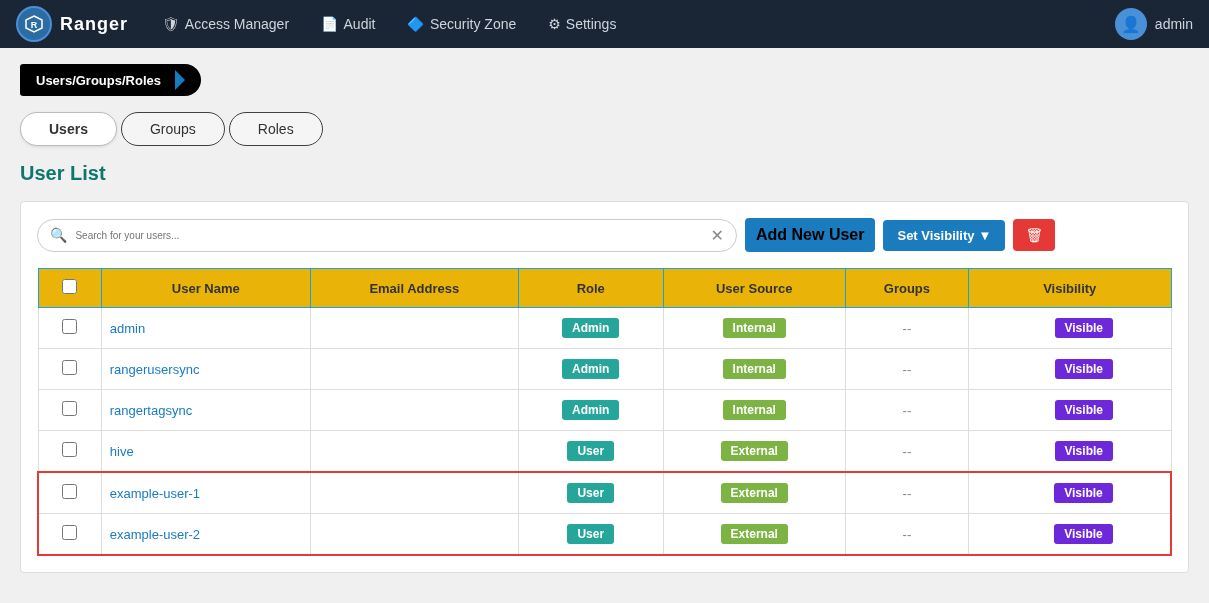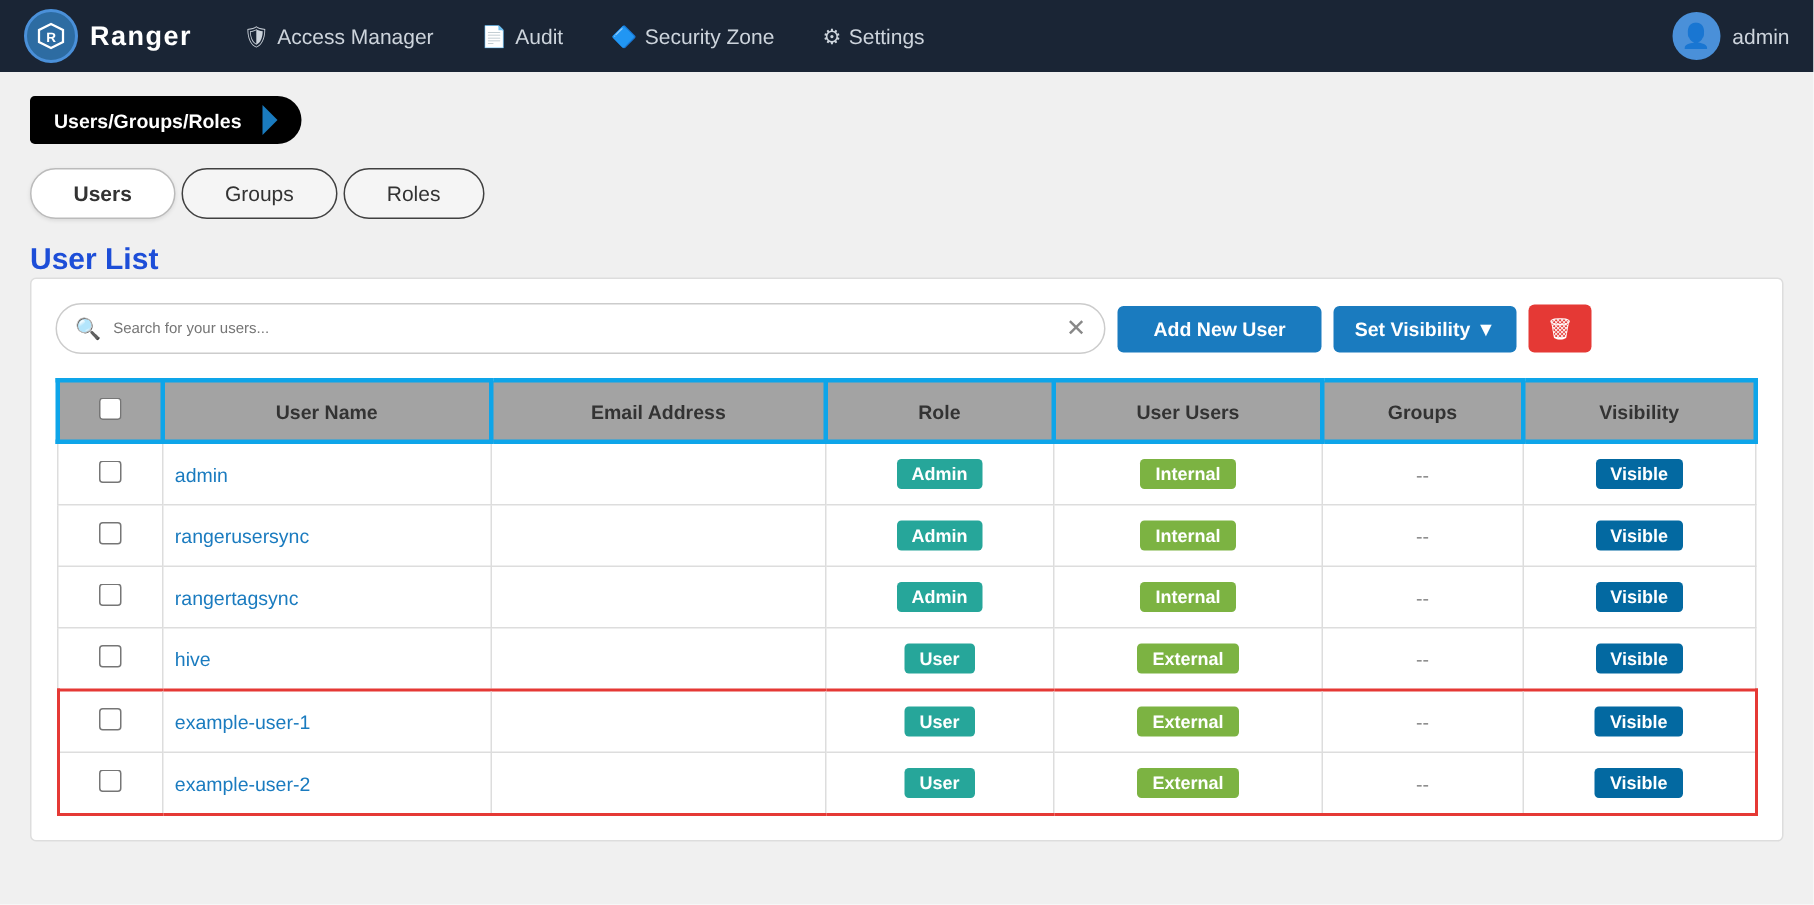--- a/index.html
+++ b/index.html
@@ -60,21 +60,21 @@
     .tab {
       padding: 8px 28px; border: 1px solid #404040; border-radius: 20px;
       background: #f5f5f5; cursor: pointer; font-size: 14px; color: #333;
     }
     .tab.active {
       background: #fff; border-color: #bbb; font-weight: bold;
       box-shadow: 0 1px 3px rgba(0,0,0,0.1);
     }
 
     
-    .page-title { font-size: 20px; font-weight: bold; color: #1d4ed8; }
+    .page-title { font-size: 20px; font-weight: bold; color: #0f766e; margin-bottom: 16px; }
 
     
     .table-card {
       background: #fff; border: 1px solid #ddd; border-radius: 4px; padding: 16px;
     }
 
     
     .toolbar {
       display: flex; align-items: center; gap: 8px; margin-bottom: 16px;
     }
@@ -83,55 +83,55 @@
       border: 1px solid #ccc; border-radius: 20px; padding: 6px 12px;
       background: #fff; max-width: 700px;
     }
     .search-icon { color: #888; margin-right: 8px; font-size: 14px; }
     .search-input {
       border: none; outline: none; flex: 1; font-size: 10px; color: #555;
       background: transparent;
     }
     .search-clear { color: #888; cursor: pointer; font-size: 16px; }
     .btn-add {
-      background: #1a7bbf; color: #ffffff; border: none; border-radius: 4px;
-      padding: 8px 24px; cursor: pointer; font-size: 13px; font-weight: bold;
+      background: #1a7bbf; color: #000000; border: none; border-radius: 4px;
+      padding: 8px 11px; cursor: pointer; font-size: 16px; font-weight: bold;
       white-space: nowrap;
     }
     .btn-visibility {
       background: #1a7bbf; color: #fff; border: none; border-radius: 4px;
       padding: 8px 14px; cursor: pointer; font-size: 13px; font-weight: bold;
       white-space: nowrap; display: flex; align-items: flex-start; gap: 4px;
     }
     .btn-delete {
       background: #e53935; color: #fff; border: none; border-radius: 4px;
       padding: 8px 12px; cursor: pointer; font-size: 14px;
     }
 
     
     table { width: 100%; border-collapse: collapse; }
     th {
-      background: #a3a3a3; border: 3px solid #0ea5e9; padding: 10px 8px;
+      background: #eab308; border: 1px solid #0ea5e9; padding: 10px 8px;
       text-align: center; font-weight: bold; color: #333; font-size: 13px;
     }
     td {
       border: 1px solid #ddd; padding: 10px 8px; text-align: center; color: #333;
     }
     td.username { text-align: left; color: #1a7bbf; cursor: pointer; }
 
     
     .badge {
       display: inline-block; padding: 3px 10px; border-radius: 3px;
       color: #fff; font-size: 12px; font-weight: bold;
     }
     .badge-admin { background: #26a69a; }
     .badge-user { background: #26a69a; }
     .badge-internal { background: #7cb342; }
     .badge-external { background: #7cb342; }
-    .badge-visible { background: #0369a1; }
+    .badge-visible { background: #6d28d9; margin-left: 28px; }
 
     .dash { color: #888; }
 
     
     input[type="checkbox"] { width: 15px; height: 15px; cursor: pointer; }
 
     
     .row-highlighted td {
       outline: none;
     }
@@ -209,21 +209,21 @@
 
     <table>
       <thead>
         <tr>
           <th>
             <input type="checkbox" style="">
           </th>
           <th>User Name</th>
           <th>Email Address</th>
           <th>Role</th>
-          <th>User Users</th>
+          <th>User Source</th>
           <th>Groups</th>
           <th>Visibility</th>
         </tr>
       </thead>
       <tbody id="table-body">
       <tr>
     <td>
       <input type="checkbox" style="">
     </td>
     <td class="username">admin</td>

